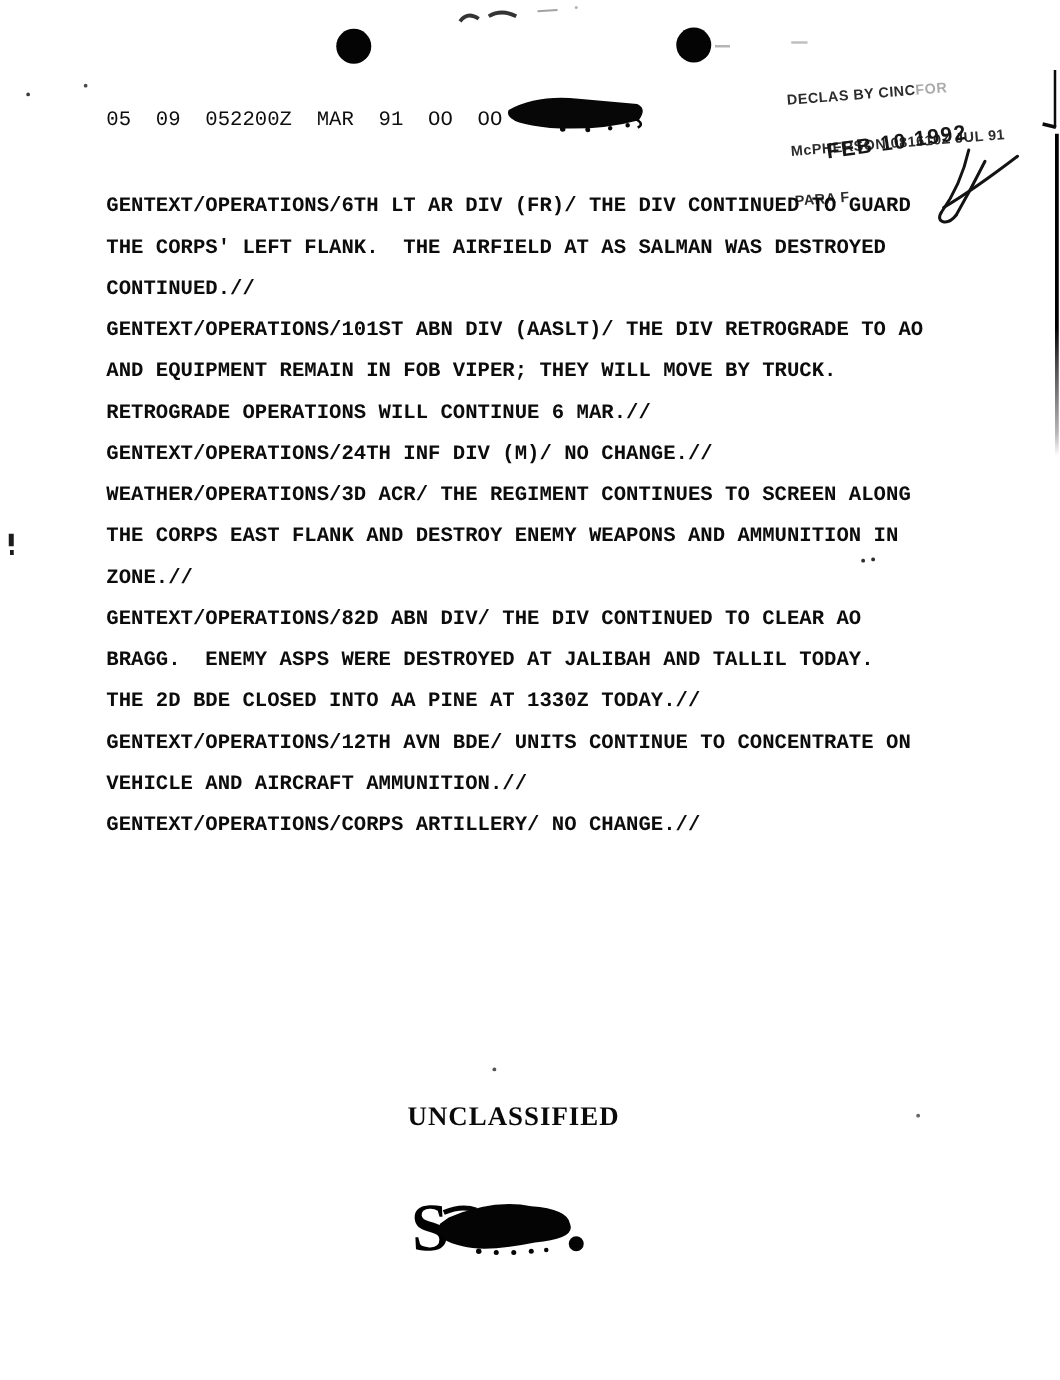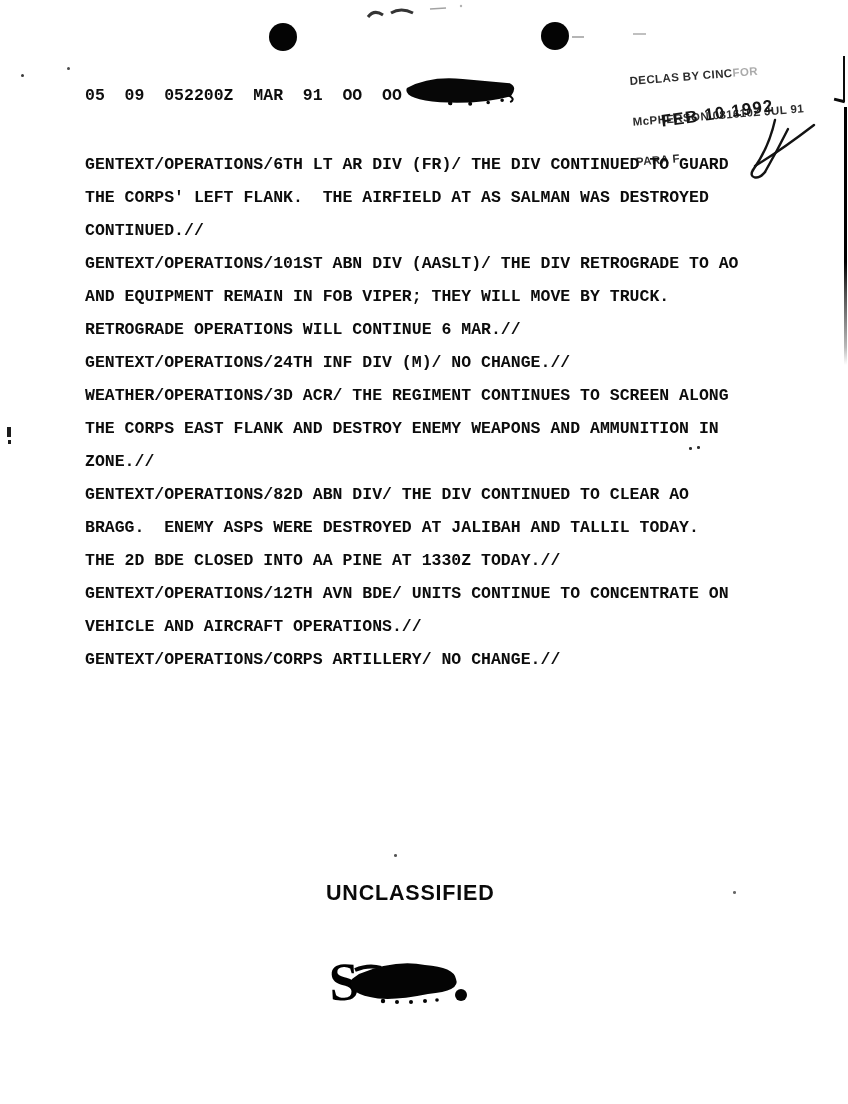--- a/index.html
+++ b/index.html
@@ -26,33 +26,33 @@
   
   .date-stamp{
     position:absolute;left:660px;top:112px;
     transform:rotate(-8deg);transform-origin:left top;
     font-weight:bold;font-size:17px;letter-spacing:1.2px;color:#161616;
     white-space:pre;
   }
   
   .header-line{
     position:absolute;left:85px;top:85px;
-    font-family:"Liberation Mono",monospace;font-weight:bold;
+    font-family:"Liberation Mono",monospace;font-weight:normal;
     font-size:16.5px;line-height:22px;color:#0e0e0e;white-space:pre;
   }
   .body-block{position:absolute;left:85px;top:148px;}
   .body-line{
     height:33px;
     font-family:Liberation Mono, monospace;font-weight:bold;
     font-size:16.5px;line-height:33px;color:#0c0c0c;white-space:pre;
   }
   
   .unclassified{
     position:absolute;left:326px;top:881px;
-    font-family:Liberation Sans, sans-serif;font-weight:bold;
+    font-family:Liberation Serif, serif;font-weight:bold;
     font-size:21.5px;letter-spacing:.8px;color:#0a0a0a;white-space:pre;text-align:center;
   }
   
   .footer-s{
     position:absolute;left:329px;top:955px;
     font-family:"Liberation Serif",serif;font-weight:bold;
     font-size:54px;line-height:1;color:#000;
     transform:rotate(-3deg);
   }
   
@@ -125,21 +125,21 @@
         <div class="body-line">AND EQUIPMENT REMAIN IN FOB VIPER; THEY WILL MOVE BY TRUCK.</div>
         <div class="body-line">RETROGRADE OPERATIONS WILL CONTINUE 6 MAR.//</div>
         <div class="body-line">GENTEXT/OPERATIONS/24TH INF DIV (M)/ NO CHANGE.//</div>
         <div class="body-line">WEATHER/OPERATIONS/3D ACR/ THE REGIMENT CONTINUES TO SCREEN ALONG</div>
         <div class="body-line">THE CORPS EAST FLANK AND DESTROY ENEMY WEAPONS AND AMMUNITION IN</div>
         <div class="body-line">ZONE.//</div>
         <div class="body-line">GENTEXT/OPERATIONS/82D ABN DIV/ THE DIV CONTINUED TO CLEAR AO</div>
         <div class="body-line">BRAGG.  ENEMY ASPS WERE DESTROYED AT JALIBAH AND TALLIL TODAY.</div>
         <div class="body-line">THE 2D BDE CLOSED INTO AA PINE AT 1330Z TODAY.//</div>
         <div class="body-line">GENTEXT/OPERATIONS/12TH AVN BDE/ UNITS CONTINUE TO CONCENTRATE ON</div>
-        <div class="body-line">VEHICLE AND AIRCRAFT OPERATIONS.//</div>
+        <div class="body-line">VEHICLE AND AIRCRAFT AMMUNITION.//</div>
         <div class="body-line">GENTEXT/OPERATIONS/CORPS ARTILLERY/ NO CHANGE.//</div>
       </div>
   </div>
 
   <div class="excl-bar"></div>
   <div class="excl-dot"></div>
 
   <div class="speck" style="left:689px;top:447px;width:2.5px;height:2.5px;background:#2e2e2e;"></div>
   <div class="speck" style="left:697px;top:446px;width:2.5px;height:2.5px;background:#2e2e2e;"></div>
 

